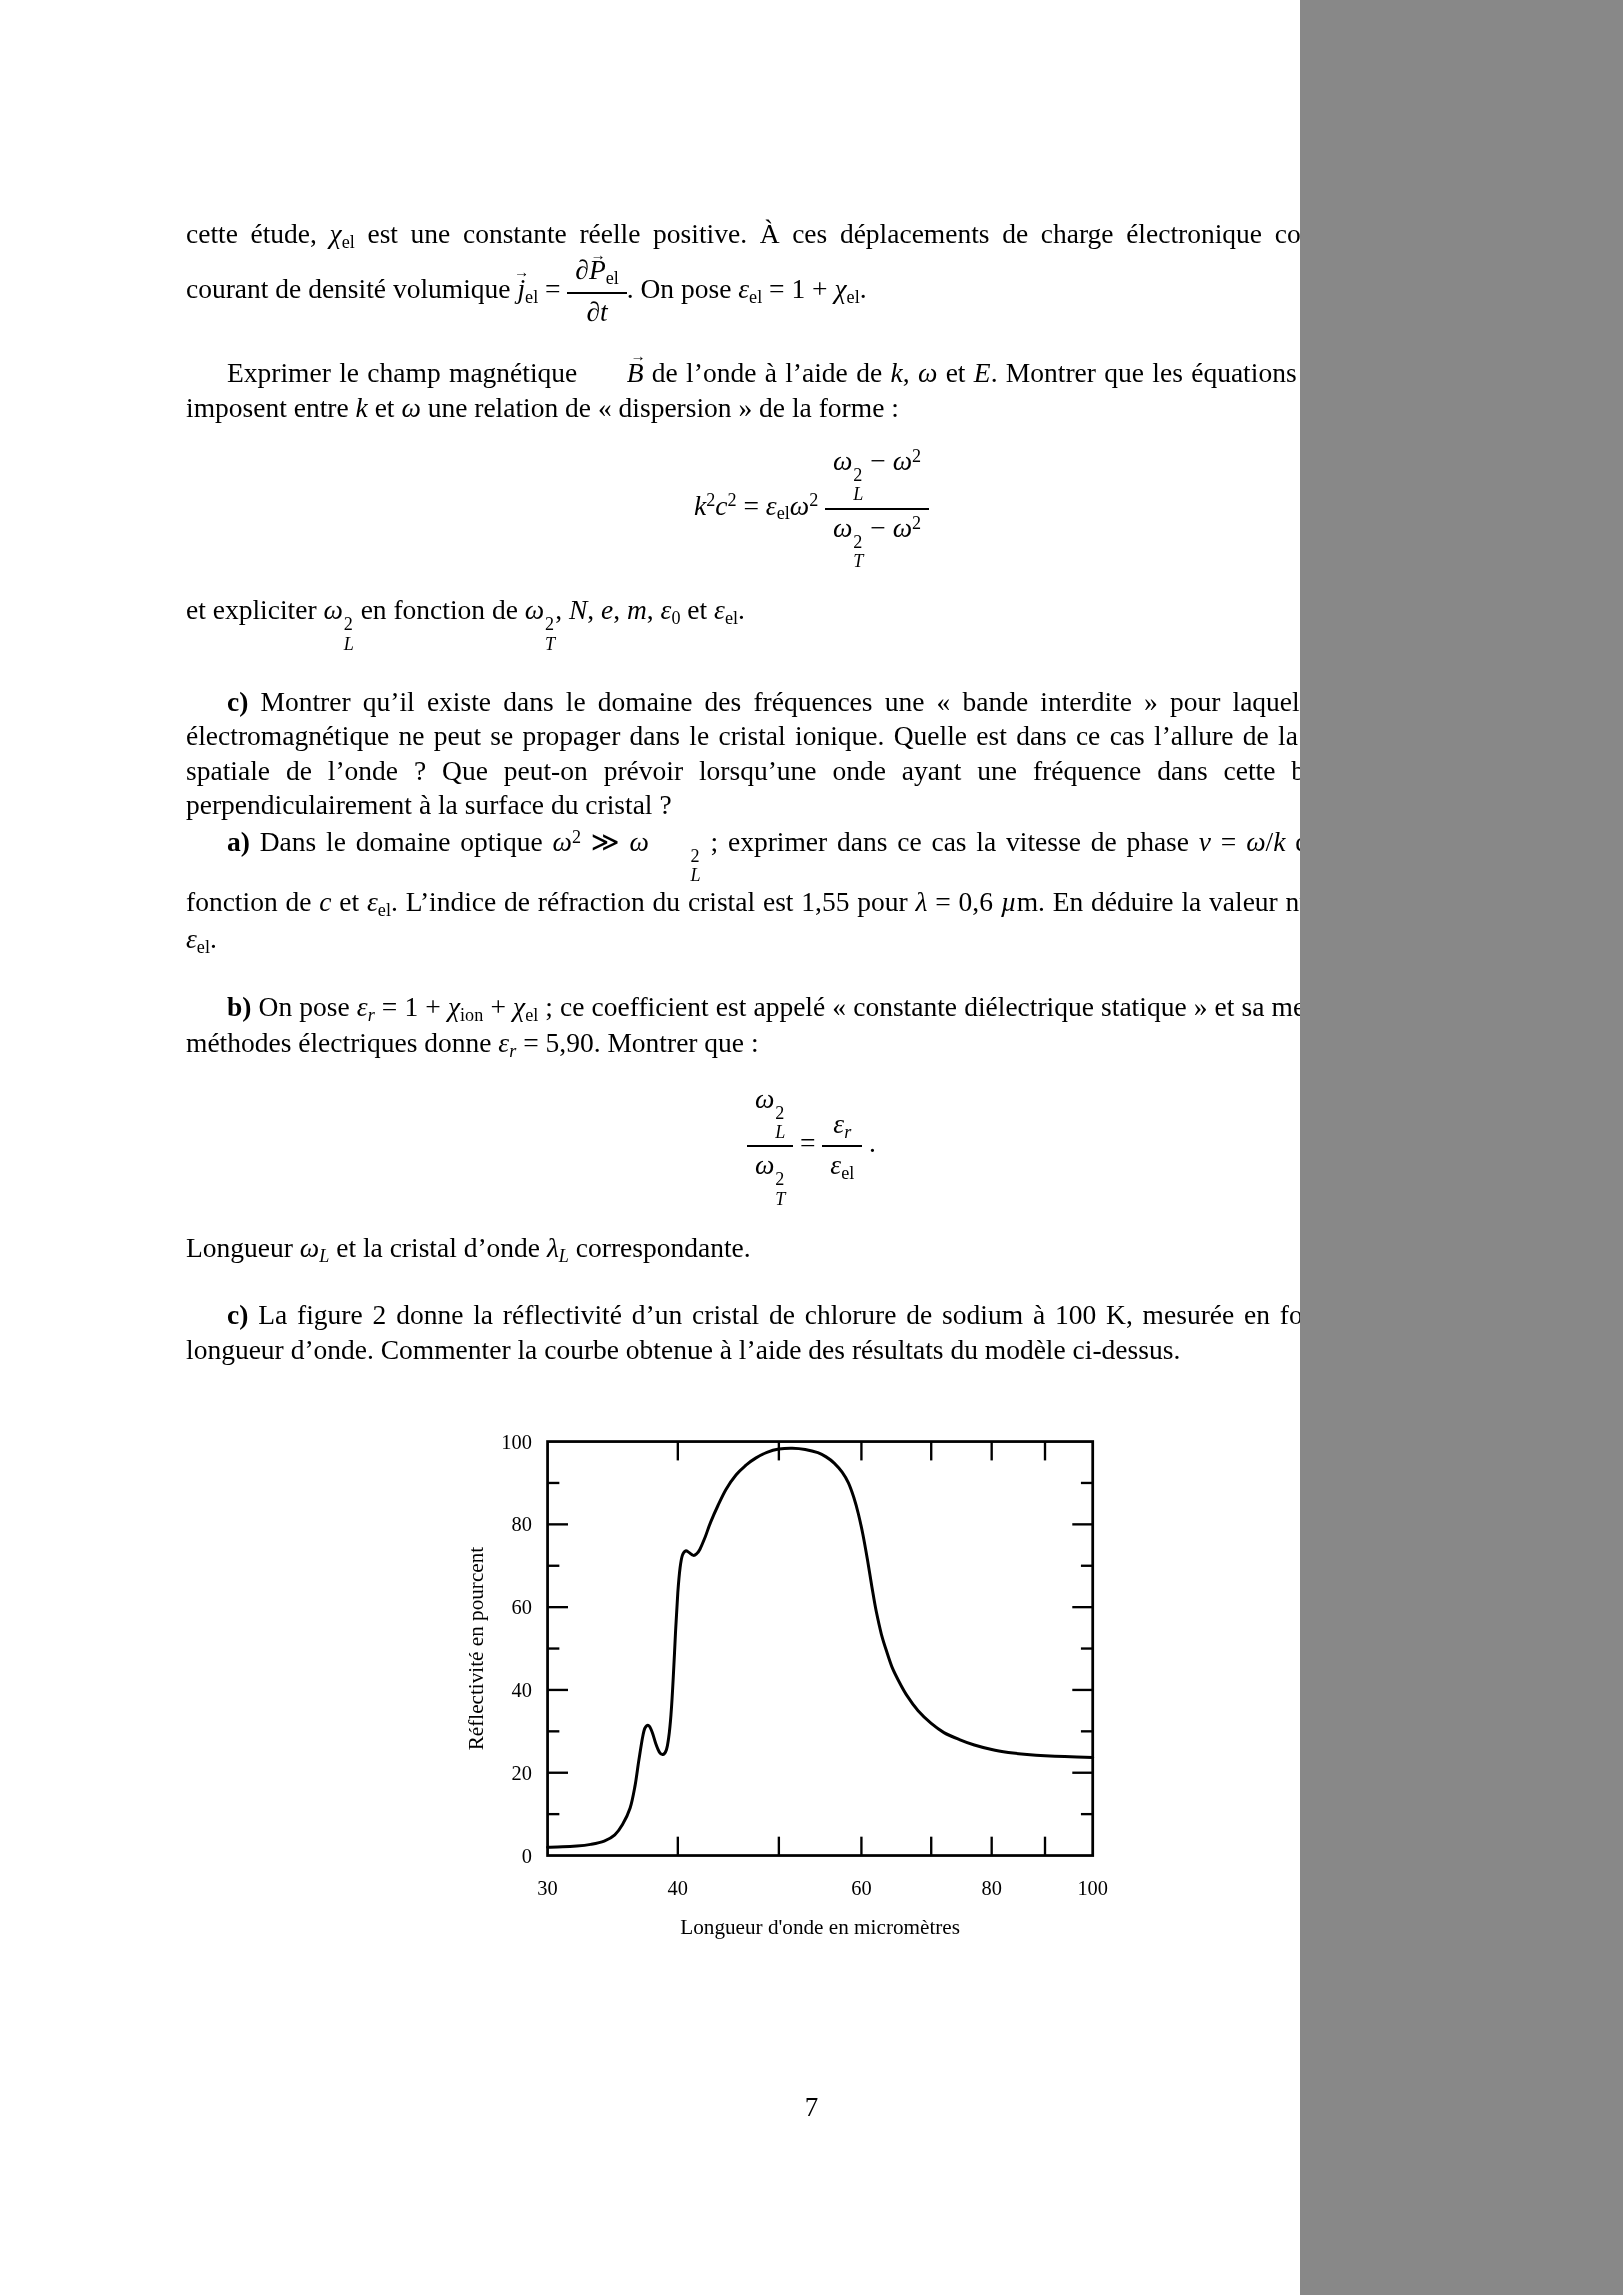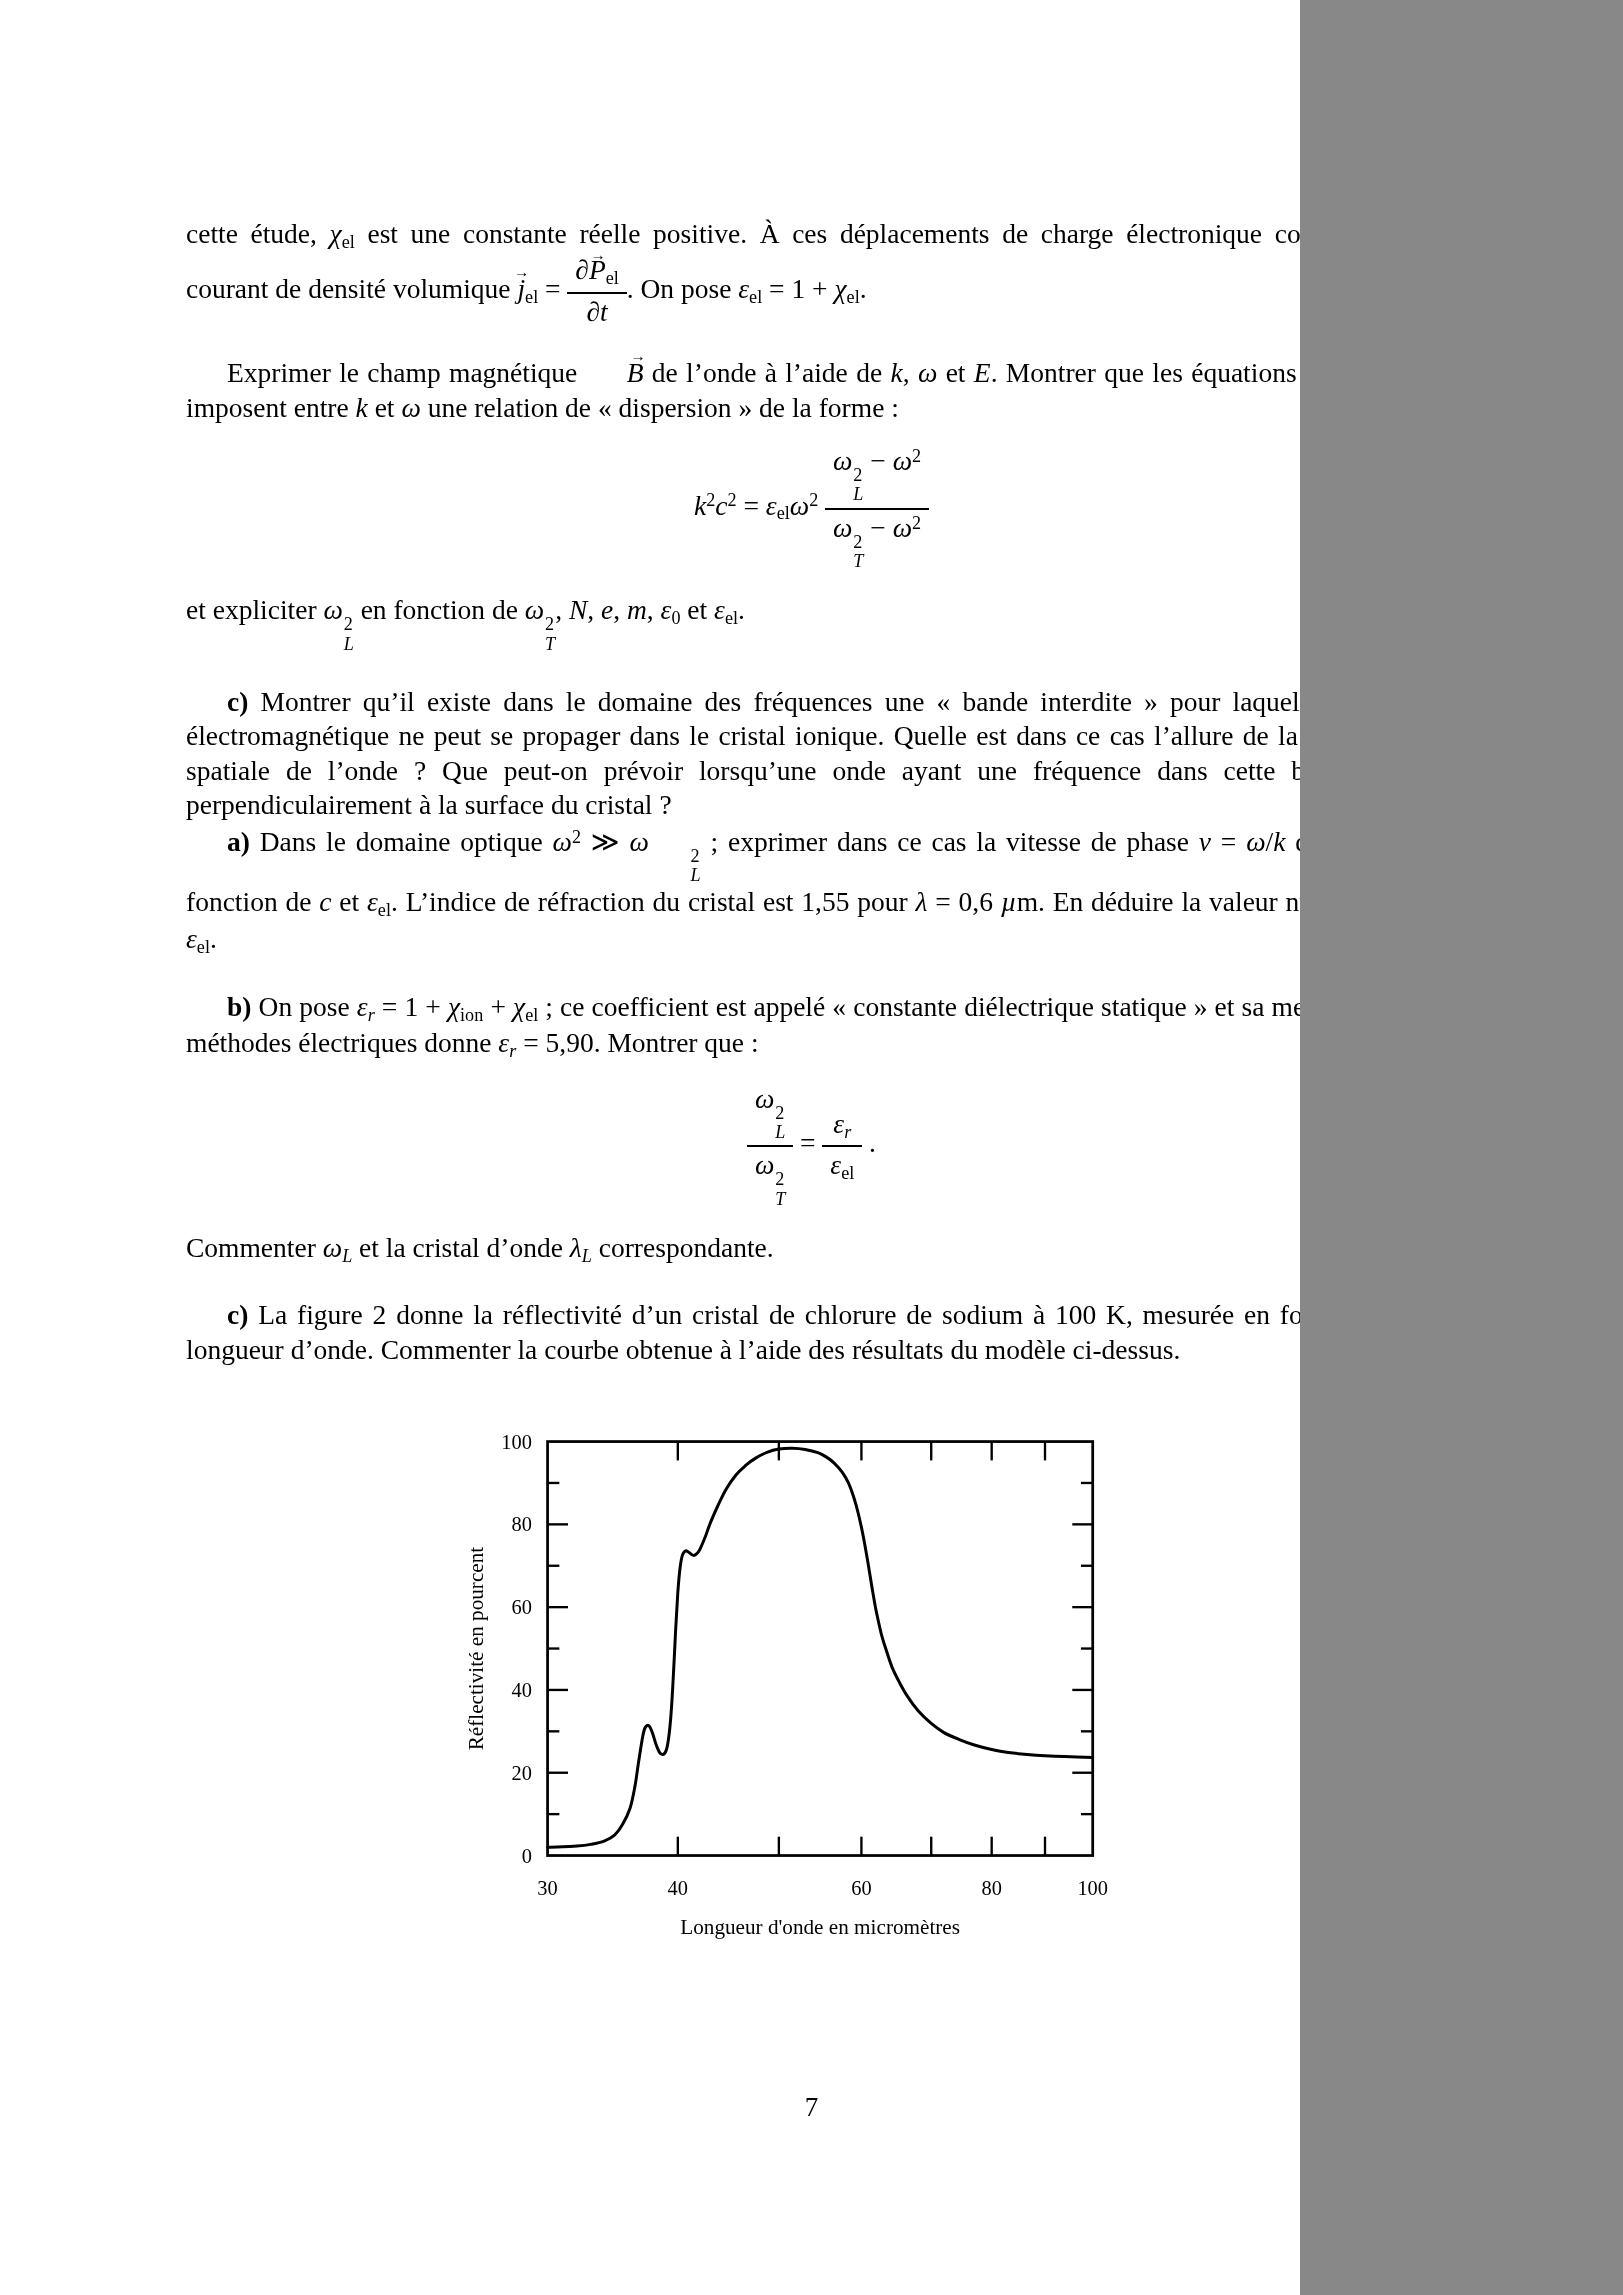--- a/index.html
+++ b/index.html
@@ -58,21 +58,21 @@
           <span class="mi">L</span>
         </span><span> ; exprimer dans ce cas la vitesse de phase </span><span class="mi">v</span><span> = </span><span class="mi">ω</span><span>/</span><span class="mi">k</span><span> de l’onde en fonction de </span><span class="mi">c</span><span> et </span><span class="mi">ε</span><span class="sub">el</span><span>. L’indice de réfraction du cristal est 1,55 pour </span><span class="mi">λ</span><span> = 0,6 </span><span class="mi">µ</span><span>m. En déduire la valeur numérique de </span><span class="mi">ε</span><span class="sub">el</span><span>.</span></div>
       <div class="p ind" style="margin-top: 31px;"><span class="bold">b)</span><span> On pose </span><span class="mi">ε</span><span class="sub mi">r</span><span> = 1 + </span><span class="mi">χ</span><span class="sub">ion</span><span> + </span><span class="mi">χ</span><span class="sub">el</span><span> ; ce coefficient est appelé « constante diélectrique statique » et sa mesure par des méthodes électriques donne </span><span class="mi">ε</span><span class="sub mi">r</span><span> = 5,90. Montrer que :</span></div>
       <div class="p eq" style="margin-top: 19px;"><span class="frac"><span class="num"><span class="mi">ω</span><span class="ss">
               <span>2</span>
               <span class="mi">L</span>
             </span></span><span class="den"><span class="mi">ω</span><span class="ss">
               <span>2</span>
               <span class="mi">T</span>
             </span></span></span><span> = </span><span class="frac"><span class="num"><span class="mi">ε</span><span class="sub mi">r</span></span><span class="den"><span class="mi">ε</span><span class="sub">el</span></span></span><span> .</span></div>
-      <div class="p " style="margin-top: 20.4px;"><span>Commenter </span><span class="mi">ω</span><span class="sub mi">L</span><span> et la cristal d’onde </span><span class="mi">λ</span><span class="sub mi">L</span><span> correspondante.</span></div>
+      <div class="p " style="margin-top: 20.4px;"><span>Longueur </span><span class="mi">ω</span><span class="sub mi">L</span><span> et la cristal d’onde </span><span class="mi">λ</span><span class="sub mi">L</span><span> correspondante.</span></div>
       <div class="p ind" style="margin-top: 31px;"><span class="bold">c)</span><span> La figure 2 donne la réflectivité d’un cristal de chlorure de sodium à 100 K, mesurée en fonction de la longueur d’onde. Commenter la courbe obtenue à l’aide des résultats du modèle ci-dessus.</span></div>
       <div class="figure">
       <svg id="chart" width="1251" height="542" viewBox="0 0 1592 690" style="font-size:35px">
           <rect x="460" y="30" width="694" height="527" fill="none" stroke="#000" stroke-width="3.5"></rect>
           <line x1="625.8271329420222" y1="557" x2="625.8271329420222" y2="533" stroke="#000" stroke-width="3"></line>
           <line x1="625.8271329420222" y1="30" x2="625.8271329420222" y2="54" stroke="#000" stroke-width="3"></line>
           <line x1="754.452650109549" y1="557" x2="754.452650109549" y2="533" stroke="#000" stroke-width="3"></line>
           <line x1="754.452650109549" y1="30" x2="754.452650109549" y2="54" stroke="#000" stroke-width="3"></line>
           <line x1="859.5473498904508" y1="557" x2="859.5473498904508" y2="533" stroke="#000" stroke-width="3"></line>
           <line x1="859.5473498904508" y1="30" x2="859.5473498904508" y2="54" stroke="#000" stroke-width="3"></line>

